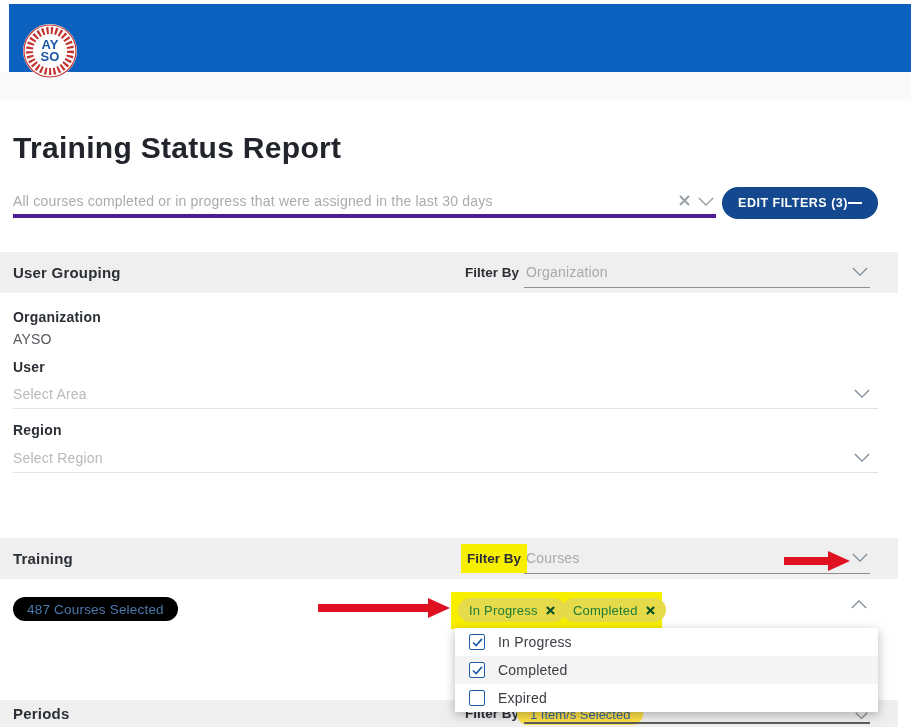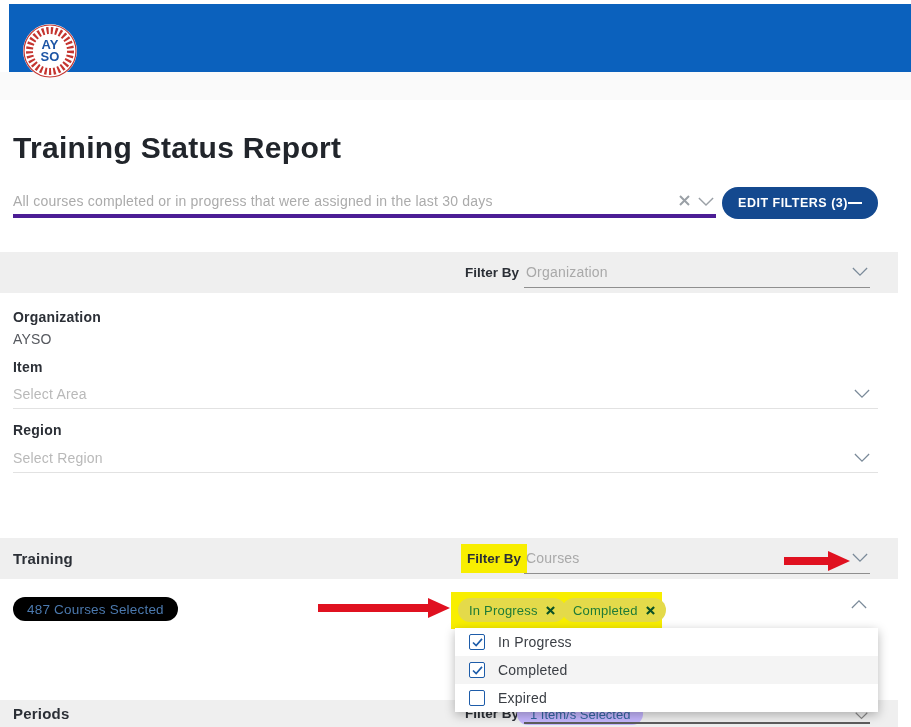--- a/index.html
+++ b/index.html
@@ -81,21 +81,21 @@
   .dd-row.alt { background:#f4f4f4; }
   .cb { width:16px; height:16px; border:1.6px solid #1d5ca9; border-radius:2px;
         background:#fff; display:inline-flex; align-items:center; justify-content:center;
         cursor:pointer; }
   .cb .tick { display:none; color:#1d5ca9; }
   .cb.checked .tick { display:block; }
   .dd-label { font-size:14px; color:#3a3e44; letter-spacing:.2px; }
 
   
   .periods-pill { position:absolute; left:517px; top:703px; height:22px; border-radius:11px;
-                  background:#c4b5fd; color:#33669f; font-size:13px; display:inline-flex;
+                  background:#fde047; color:#33669f; font-size:13px; display:inline-flex;
                   align-items:center; padding:0 13px; z-index:1; }
   .periods-underline { left:524px; top:722px; width:346px; height:2px; background:#5d5d5d;
                        z-index:1; }
   .periods-chev { left:855px; top:712px; color:#8a8a8a; z-index:1; cursor:pointer; }
 
   svg { display:block; }
 </style>
 </head>
 <body>
 
@@ -126,35 +126,36 @@
       <path d="M1 1 L9 9 L17 1" fill="none" stroke="currentColor" stroke-width="1.6"></path>
     </svg>
   </span>
 </div>
 <button class="abs edit-btn">
   <span>EDIT FILTERS (3)</span>
   <span class="minus-glyph"></span>
 </button>
 
 <div class="abs section-bar bar-user">
+  <div class="section-title">User Grouping</div>
   <div class="filterby">Filter By</div>
   <div class="bar-select">
     <span class="ph">Organization</span>
     <span class="chev">
       <svg width="16" height="10" viewBox="0 0 18 11">
         <path d="M1 1 L9 9 L17 1" fill="none" stroke="currentColor" stroke-width="1.4"></path>
       </svg>
     </span>
   </div>
 </div>
 
 <div class="abs fld-label" style="top:309px;">Organization</div>
 <div class="abs fld-value" style="top:331px;">AYSO</div>
 
-<div class="abs fld-label" style="top:359px;">Item</div>
+<div class="abs fld-label" style="top:359px;">User</div>
 <div class="abs fld-select" style="top:382px;">
   <span class="ph">Select Area</span>
   <span class="chev">
     <svg width="16" height="10" viewBox="0 0 18 11">
       <path d="M1 1 L9 9 L17 1" fill="none" stroke="currentColor" stroke-width="1.4"></path>
     </svg>
   </span>
 </div>
 
 <div class="abs fld-label" style="top:422px;">Region</div>

